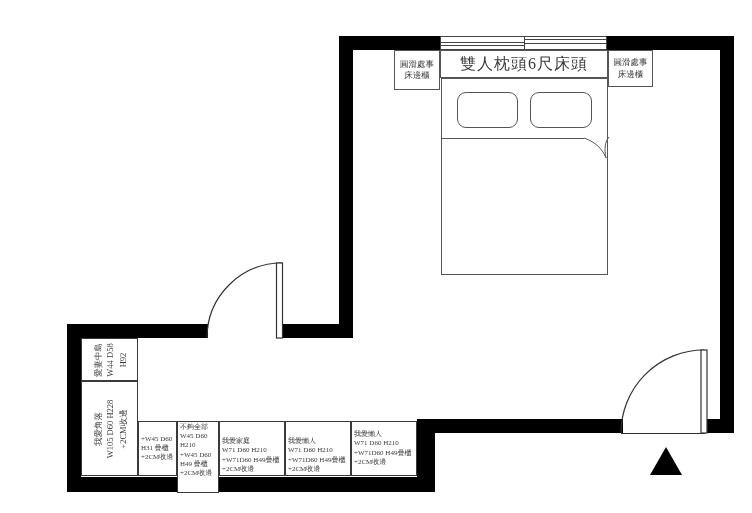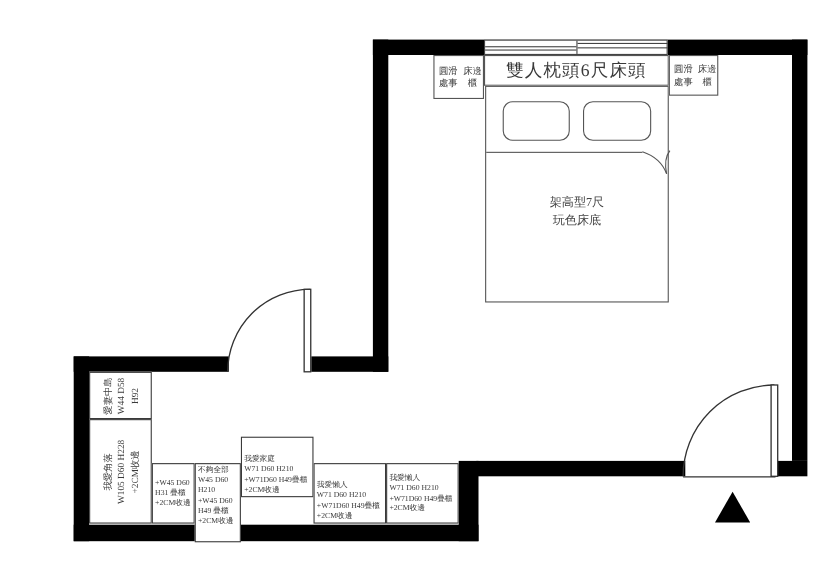--- a/index.html
+++ b/index.html
@@ -7,21 +7,21 @@
     position:relative;width:752px;height:513px;background:#ffffff;overflow:hidden;
     font-family:"Liberation Serif","DejaVu Serif",serif;color:#3a3a3a;
   }
   .wall{position:absolute;background:#000;}
   .box{position:absolute;box-sizing:border-box;background:#fff;}
   .thin{border:1px solid #555;}
   .unit{border:1px solid #3a3a3a;}
   .pillow{border-radius:9px;}
   .svg-overlay{position:absolute;left:0;top:0;width:752px;height:513px;pointer-events:none;}
   .hb-label{display:flex;align-items:center;justify-content:center;font-size:16px;letter-spacing:1px;color:#3a3a3a;}
-  .ns{display:flex;flex-direction:row;align-items:center;justify-content:center;font-size:8.5px;line-height:1.35;text-align:center;}
+  .ns{display:flex;flex-direction:column;align-items:center;justify-content:center;font-size:8.5px;line-height:1.35;text-align:center;}
   .bed-base-label{position:absolute;text-align:center;font-size:11px;line-height:1.5;color:#444;}
   .vbox{overflow:hidden;}
   .vtext{position:absolute;left:50%;top:50%;transform:translate(-50%,-50%) rotate(-90deg);
     text-align:center;font-size:8.5px;line-height:1.45;white-space:nowrap;color:#3a3a3a;}
   .cell{display:flex;flex-direction:column;font-size:7px;line-height:1.32;padding:1px 2px;color:#3a3a3a;}
   .cell.v-center{justify-content:center;}
   .cell.v-bottom{justify-content:flex-end;}
   .win{position:absolute;box-sizing:border-box;background:#fff;border:1px solid #444;}
   .win .divider{position:absolute;top:0;bottom:0;width:1px;background:#444;}
   .win .pane-line{position:absolute;height:1px;background:#444;}
@@ -53,24 +53,20 @@
     <div class="pane-line" style="left:84px;width:82px;top:6px;"></div>
   </div>
 
   <div class="box thin hb-label" style="left:440px;top:50px;width:168px;height:28px;">
     <span>雙人枕頭6尺床頭</span>
   </div>
   <div class="box thin" style="left:441px;top:78px;width:167px;height:197px;"></div>
   <div class="box thin pillow" style="left:457px;top:92px;width:61px;height:36px;"></div>
   <div class="box thin pillow" style="left:530px;top:92px;width:62px;height:36px;"></div>
   <div style="position:absolute;left:442px;top:138px;width:142px;height:0;border-top:1px solid #555;"></div>
-  <div class="bed-base-label" style="left:441px;top:176px;width:167px;">
-    <div>架高型7尺</div>
-    <div>玩色床底</div>
-  </div>
 
   <div class="box thin ns" style="left:394px;top:50px;width:46px;height:40px;">
     <div>圓滑處事</div>
     <div>床邊櫃</div>
   </div>
   <div class="box thin ns" style="left:608px;top:50px;width:45px;height:37px;">
     <div>圓滑處事</div>
     <div>床邊櫃</div>
   </div>
 
@@ -95,21 +91,21 @@
     <div>+2CM收邊</div>
   </div>
   <div class="box unit cell" style="left:177px;top:421px;width:42px;height:72px;">
     <div>不夠全部</div>
     <div>W45 D60</div>
     <div>H210</div>
     <div>+W45 D60</div>
     <div>H49 疊櫃</div>
     <div>+2CM收邊</div>
   </div>
-  <div class="box unit cell v-bottom" style="left:219px;top:397px;width:66px;height:55px;">
+  <div class="box unit cell v-bottom" style="left:219px;top:421px;width:66px;height:55px;">
     <div>我愛家庭</div>
     <div>W71 D60 H210</div>
     <div>+W71D60 H49疊櫃</div>
     <div>+2CM收邊</div>
   </div>
   <div class="box unit cell v-bottom" style="left:285px;top:421px;width:66px;height:55px;">
     <div>我愛懶人</div>
     <div>W71 D60 H210</div>
     <div>+W71D60 H49疊櫃</div>
     <div>+2CM收邊</div>

